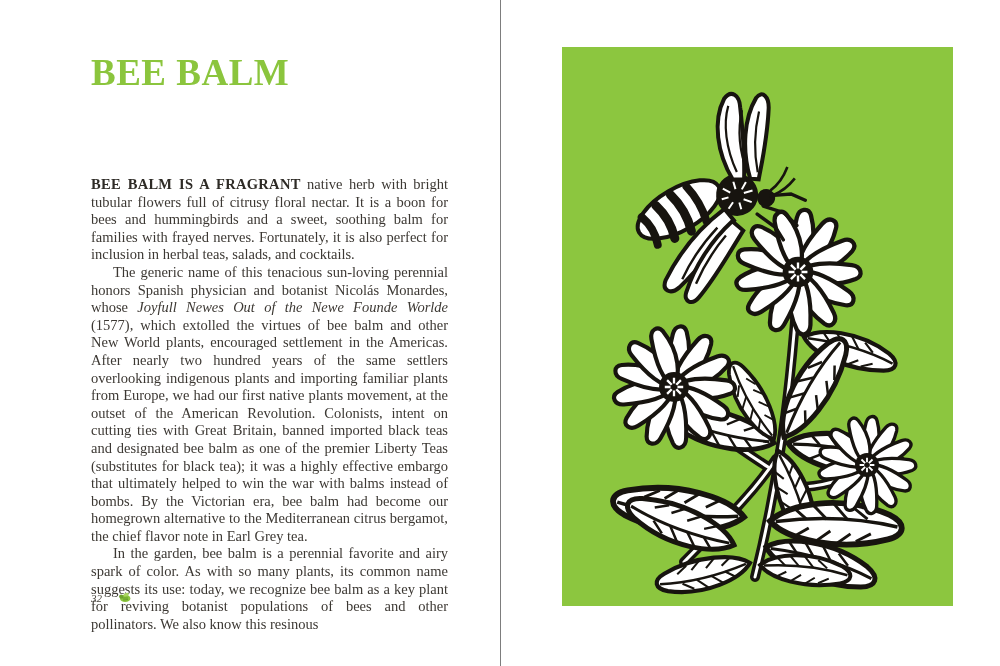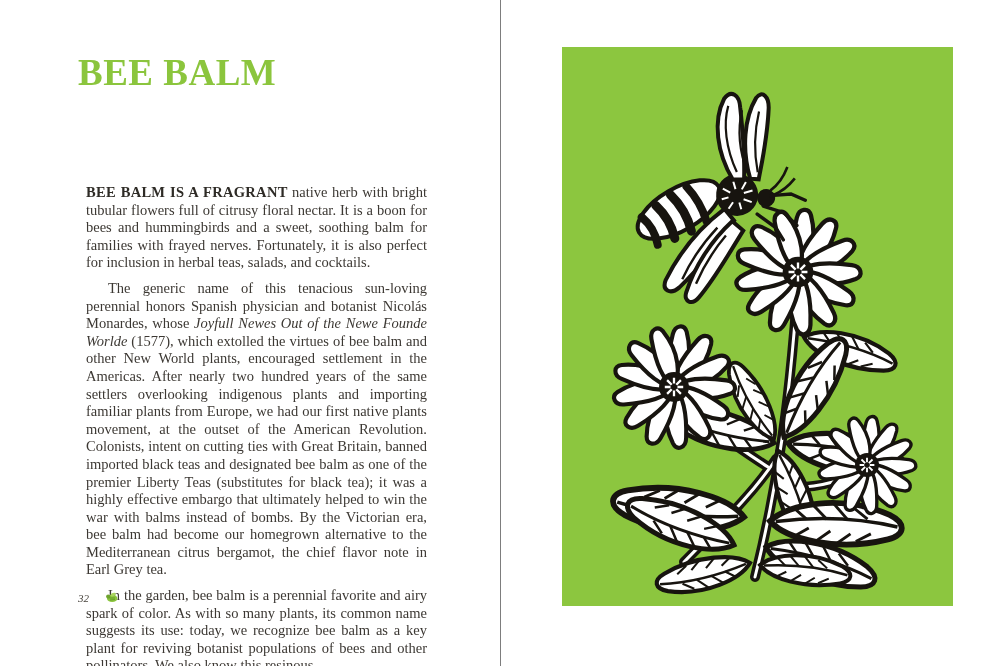--- a/index.html
+++ b/index.html
@@ -7,32 +7,32 @@
     width:1000px;height:666px;background:#ffffff;
     font-family:"Liberation Serif","DejaVu Serif",serif;
     overflow:hidden;
   }
   .spread{position:relative;width:1000px;height:666px;background:#ffffff;}
   .spine{
     position:absolute;left:500px;top:0;width:1px;height:666px;
     background:#7d7d7d;
   }
   
-  .page-left{position:absolute;left:0;top:0;width:500px;height:666px;}
+  .page-left{position:absolute;left:13px;top:0;width:500px;height:666px;}
   .title{
     position:absolute;left:78px;top:54px;margin:0;
     font-size:37px;font-weight:bold;line-height:1;
     letter-spacing:0.5px;color:#8bc53d;
   }
   .body-text{
     position:absolute;left:78px;top:176px;width:357px;
     font-size:14.5px;line-height:17.6px;color:#3c3833;
     text-align:justify;
   }
-  .body-text p{margin:8px;}
+  .body-text p{margin:0;}
   .body-text p.indent{text-indent:22px;}
   .lead{font-weight:bold;letter-spacing:0.3px;color:#2e2b26;}
   .body-text em{font-style:italic;}
   .folio{
     position:absolute;left:78px;top:592px;
     display:flex;gap:16px;
     font-size:11px;font-style:italic;color:#4a463f;
   }
   .folio svg{display:block;}
   

